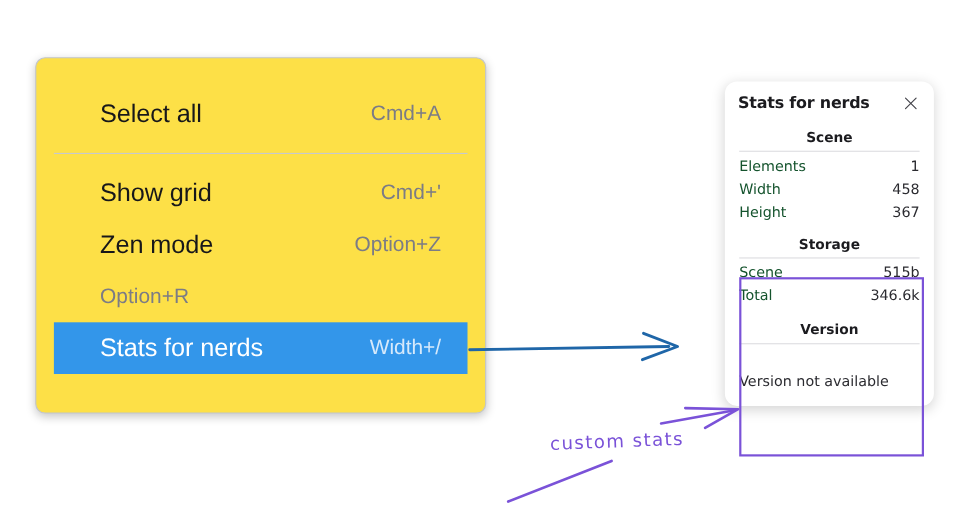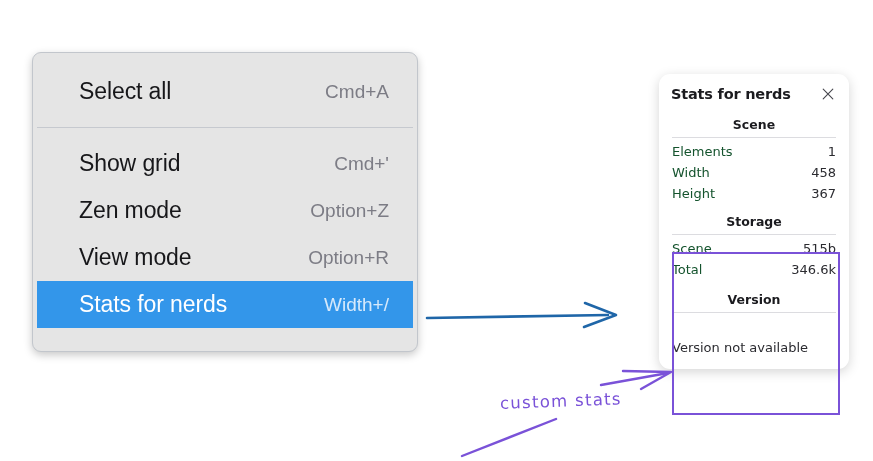--- a/index.html
+++ b/index.html
@@ -14,26 +14,26 @@
     position: relative;
     overflow: hidden;
   }
 
   
   .context-menu {
     position: absolute;
     left: 32px;
     top: 52px;
     width: 376px;
-    background: #e5e5e5;
+    background: #fde047;
     border: 1px solid #c2c6cc;
     border-radius: 9px;
     box-shadow: 0 3px 9px rgba(0,0,0,0.22);
     overflow: hidden;
-    padding: 4px;
+    padding: 16px;
   }
   .menu-section-pad-top { height: 11px; }
   .menu-section-pad-bot { height: 19px; }
 
   .menu-item {
     display: flex;
     align-items: center;
     justify-content: space-between;
     height: 47px;
     padding: 0 24px 0 42px;
@@ -181,21 +181,20 @@
     <span class="mi-label">Show grid</span>
     <span class="mi-shortcut">Cmd+'</span>
   </div>
 
   <div class="menu-item">
     <span class="mi-label">Zen mode</span>
     <span class="mi-shortcut">Option+Z</span>
   </div>
 
   <div class="menu-item">
-    <span class="mi-label">View mode</span>
     <span class="mi-shortcut">Option+R</span>
   </div>
 
   <div class="menu-item selected">
     <span class="mi-label">Stats for nerds</span>
     <span class="mi-shortcut">Width+/</span>
   </div>
 
   <div class="menu-section-pad-bot"></div>
 </div>

